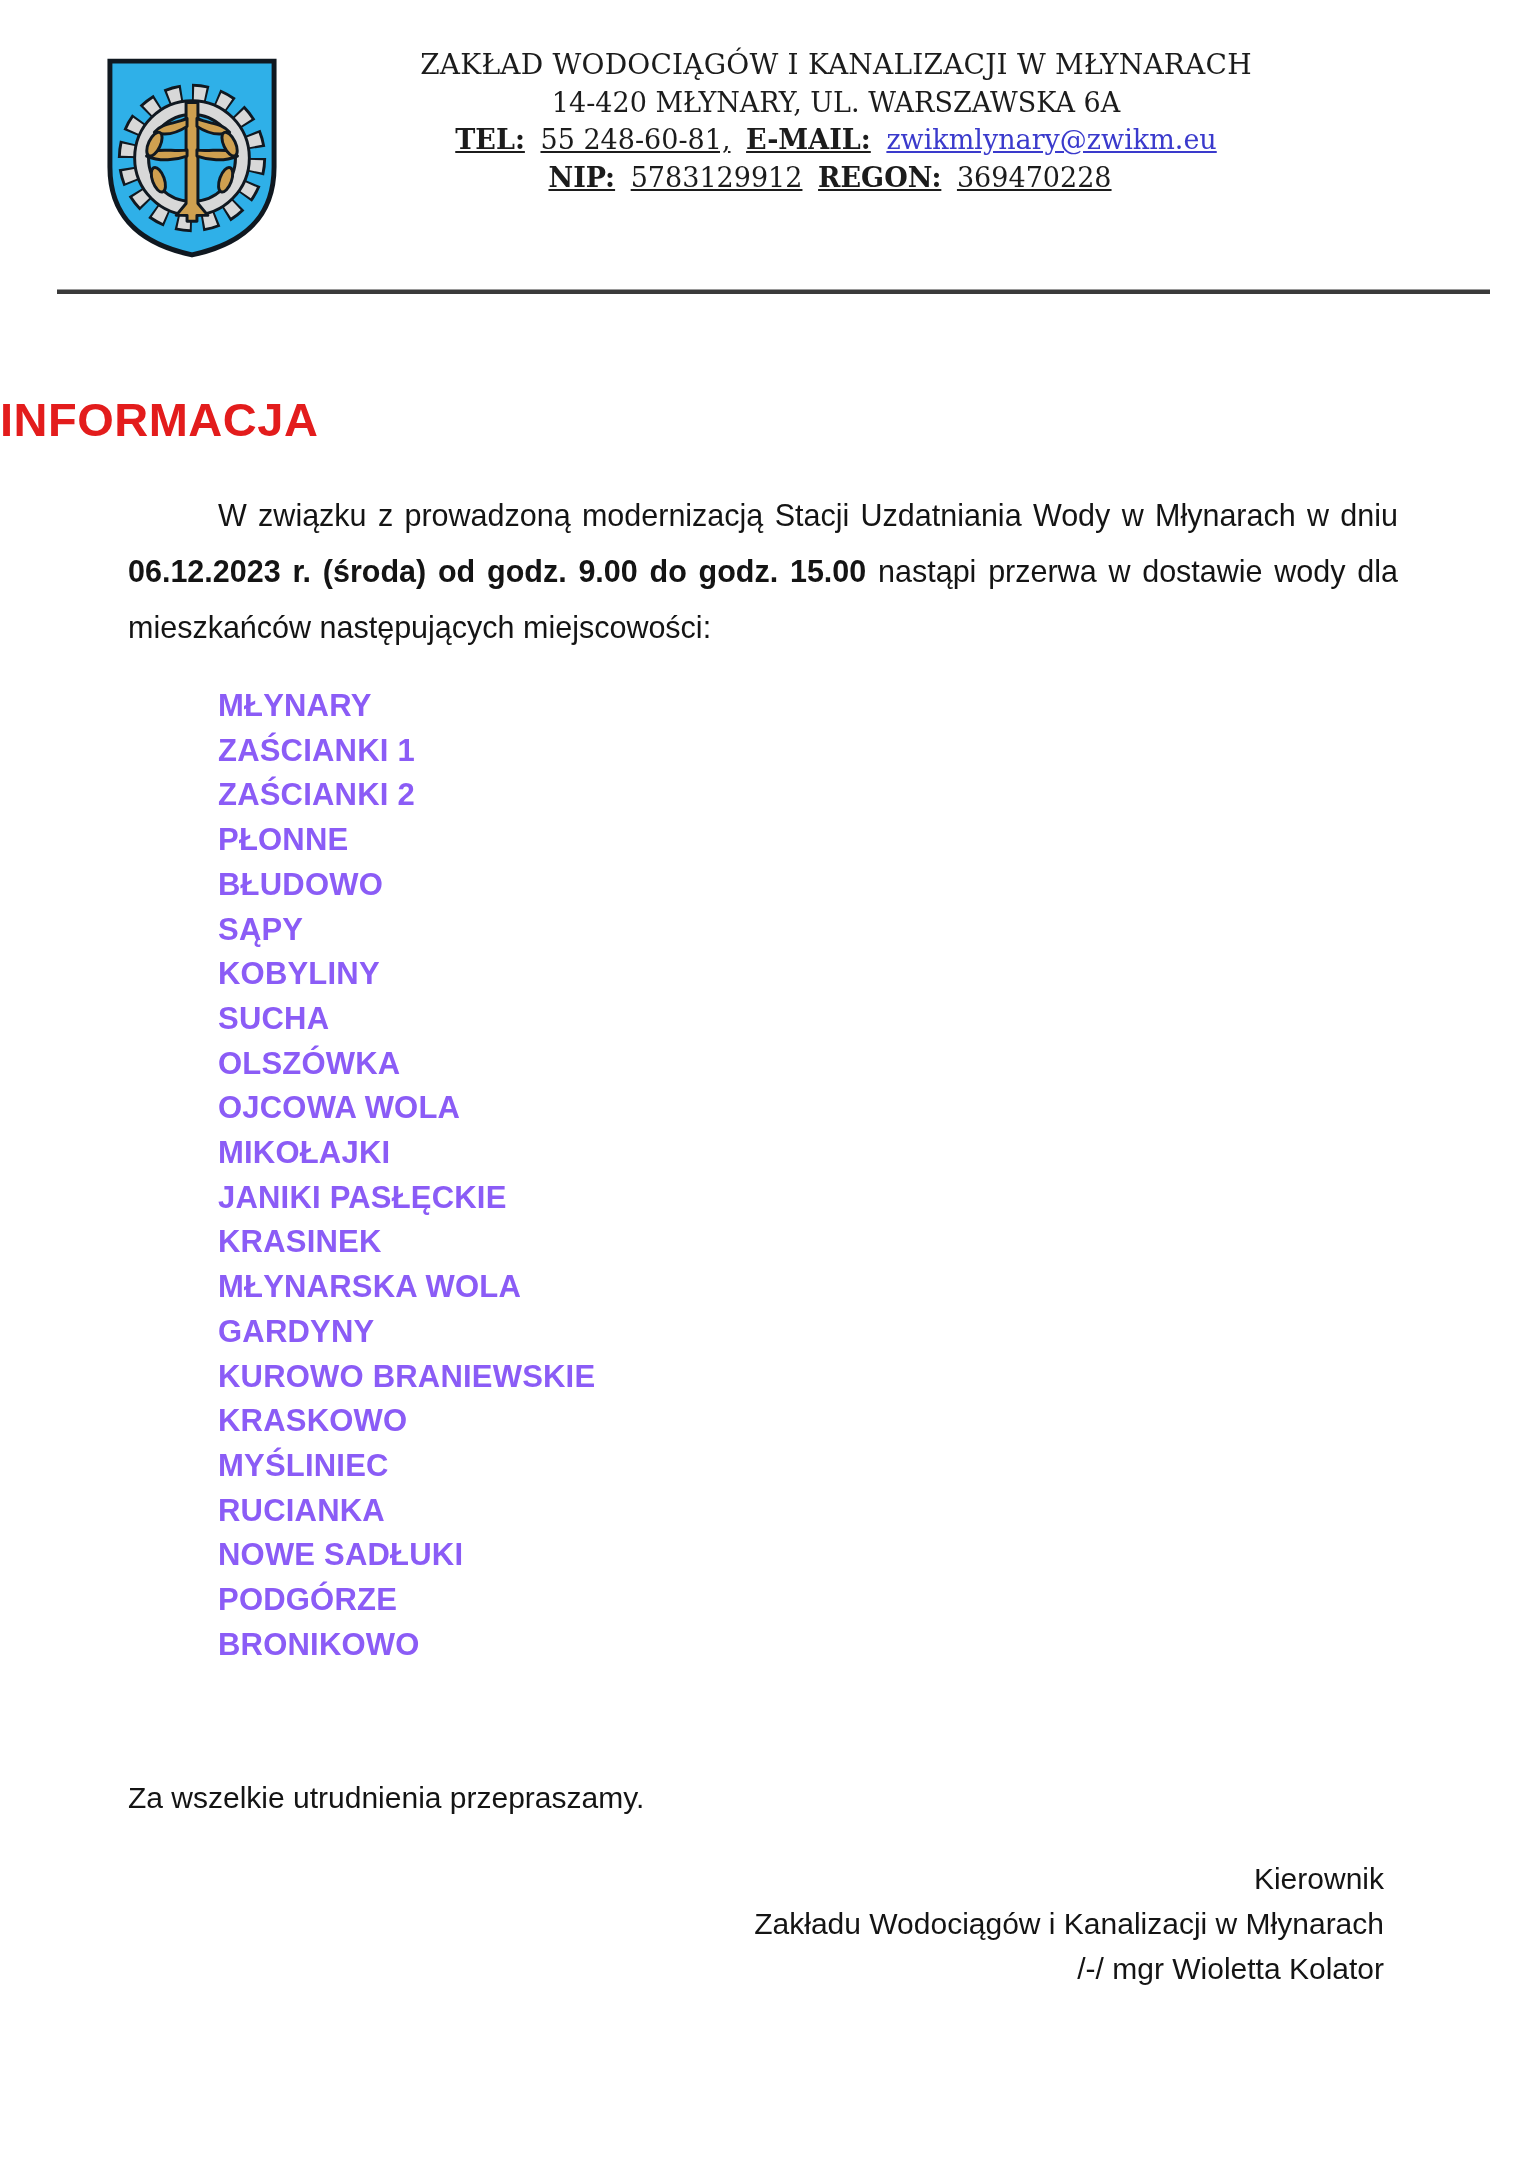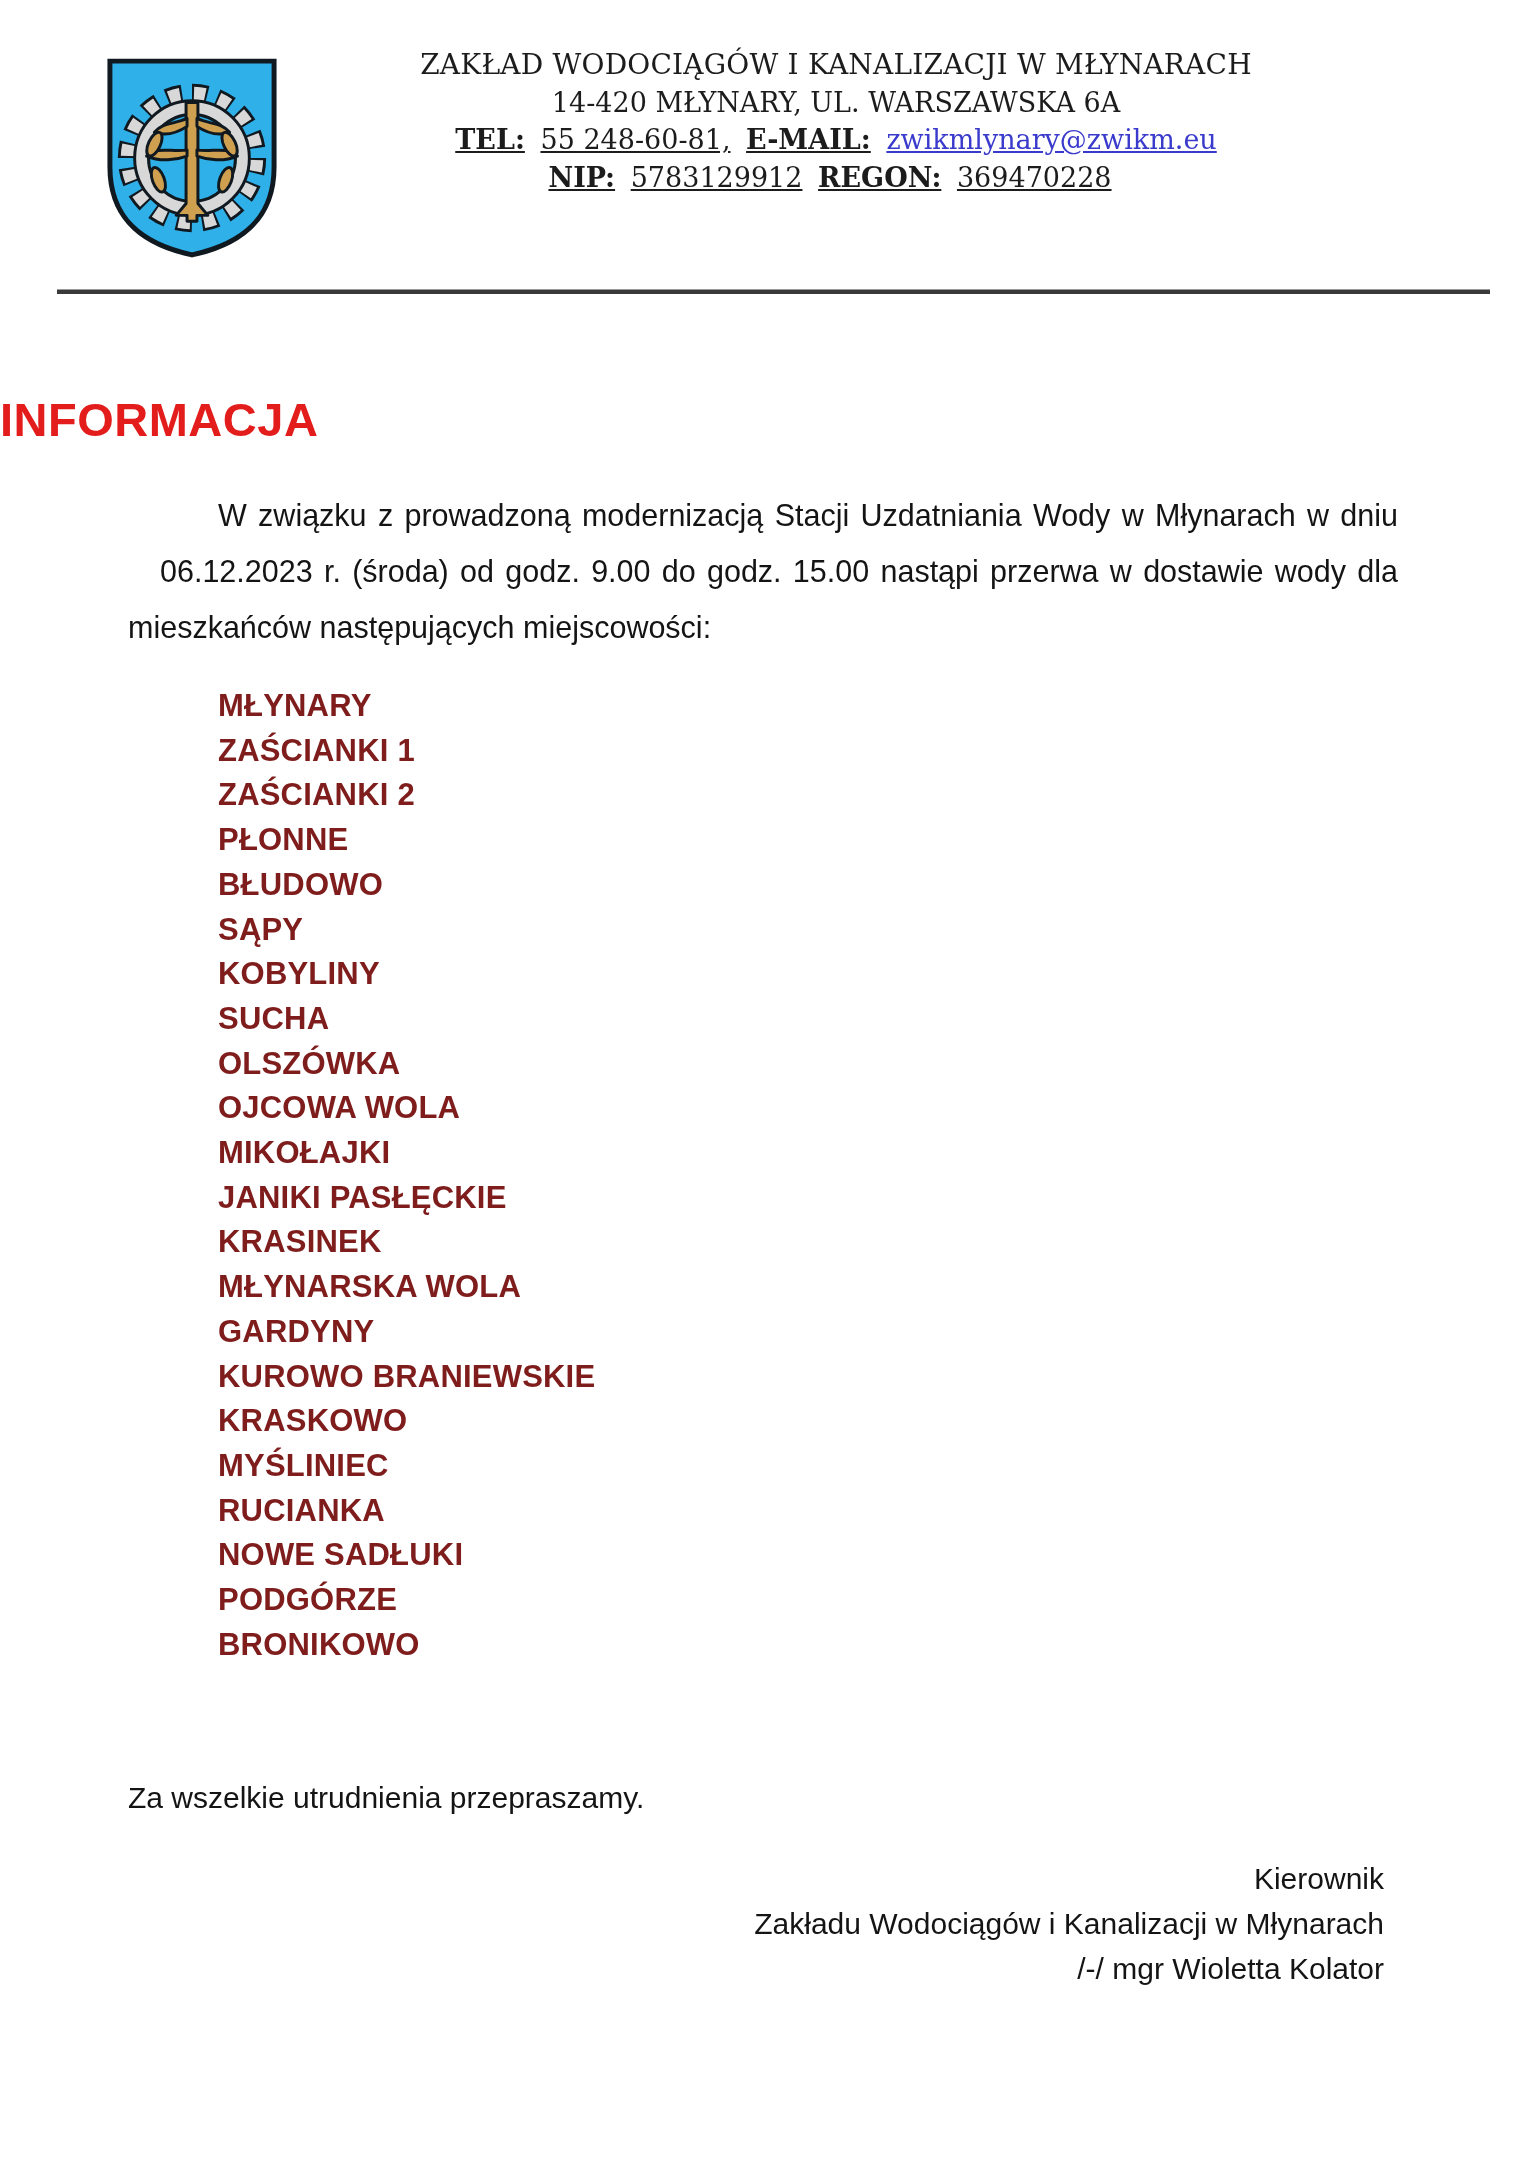--- a/index.html
+++ b/index.html
@@ -29,24 +29,24 @@
   .title{
     position:absolute;top:392px;left:0;width:100%;margin:0;
     font-size:47px;font-weight:bold;letter-spacing:0.5px;
     color:#e31c1c;
   }
   .intro{
     position:absolute;top:487px;left:128px;width:1270px;margin:0;
     font-size:30.5px;line-height:56px;text-align:justify;text-indent:90px;
     color:#141414;
   }
-  .intro .b{font-weight:normal;margin-left:32px;}
+  .intro .b{font-weight:bold;}
   .towns{position:absolute;top:684px;left:218px;}
   .town{
-    font-size:31px;font-weight:bold;line-height:44.7px;color:#7f1d1d;
+    font-size:31px;font-weight:bold;line-height:44.7px;color:#8b5cf6;
     letter-spacing:0.2px;white-space:nowrap;
   }
   .apology{
     position:absolute;top:1781px;left:128px;margin:0;
     font-size:30px;color:#141414;
   }
   .signature{
     position:absolute;top:1856px;right:146px;margin:0;
     text-align:right;font-size:30px;line-height:45px;color:#141414;
   }

